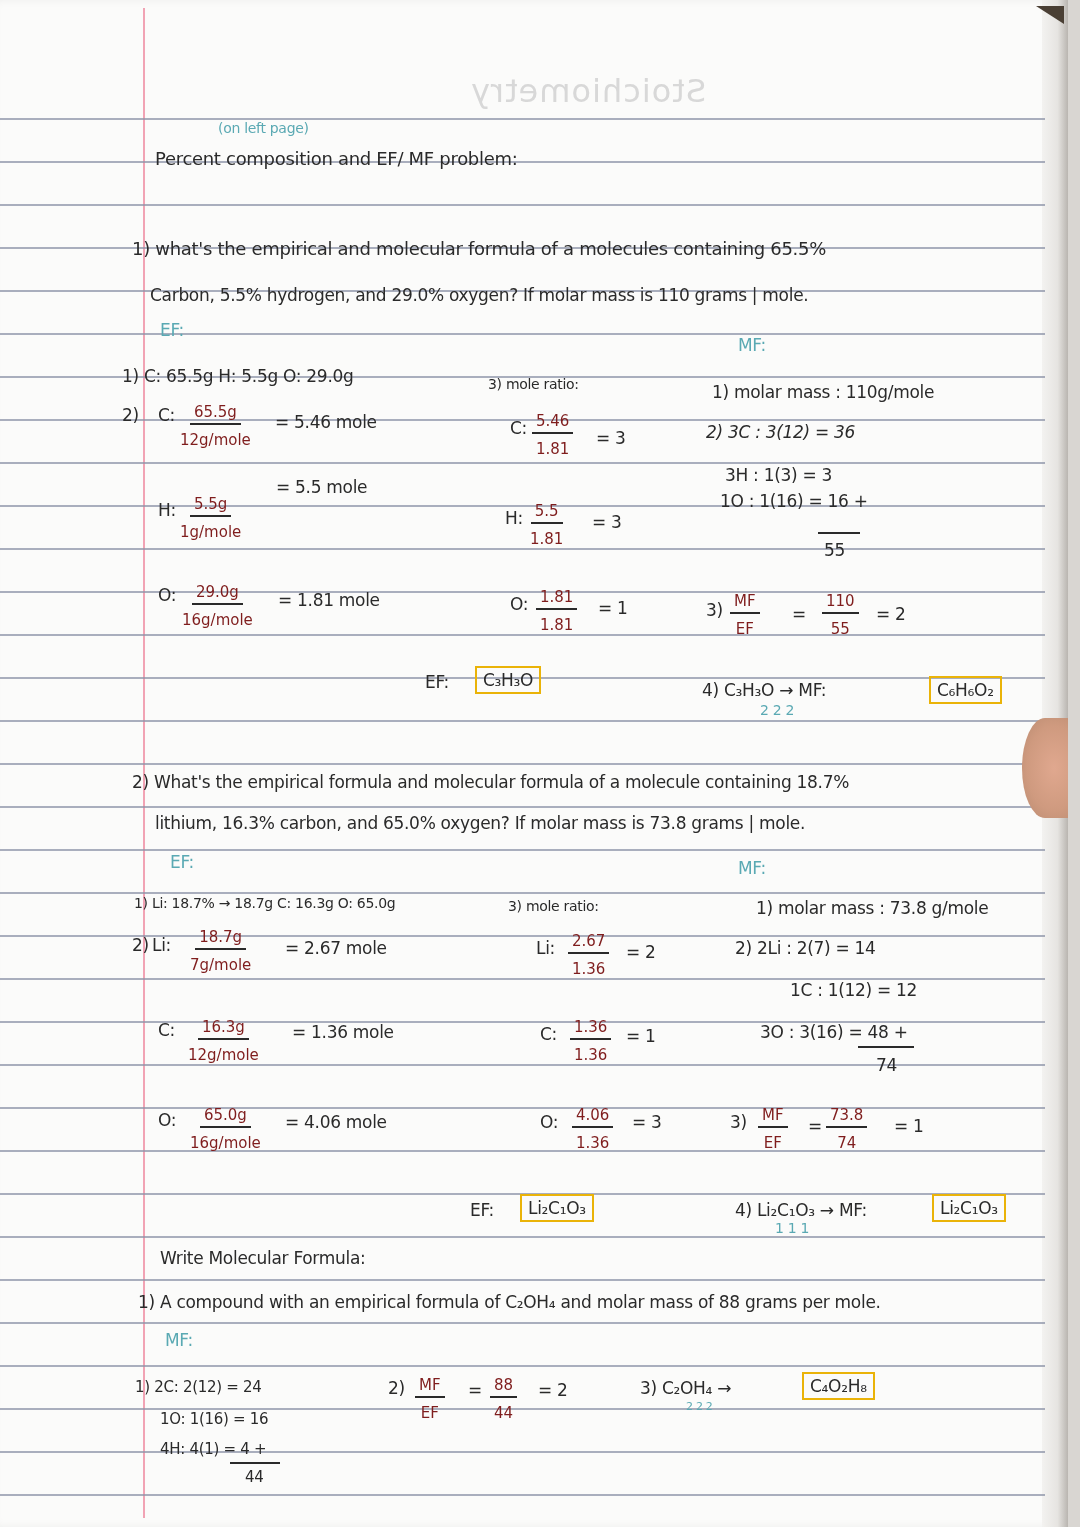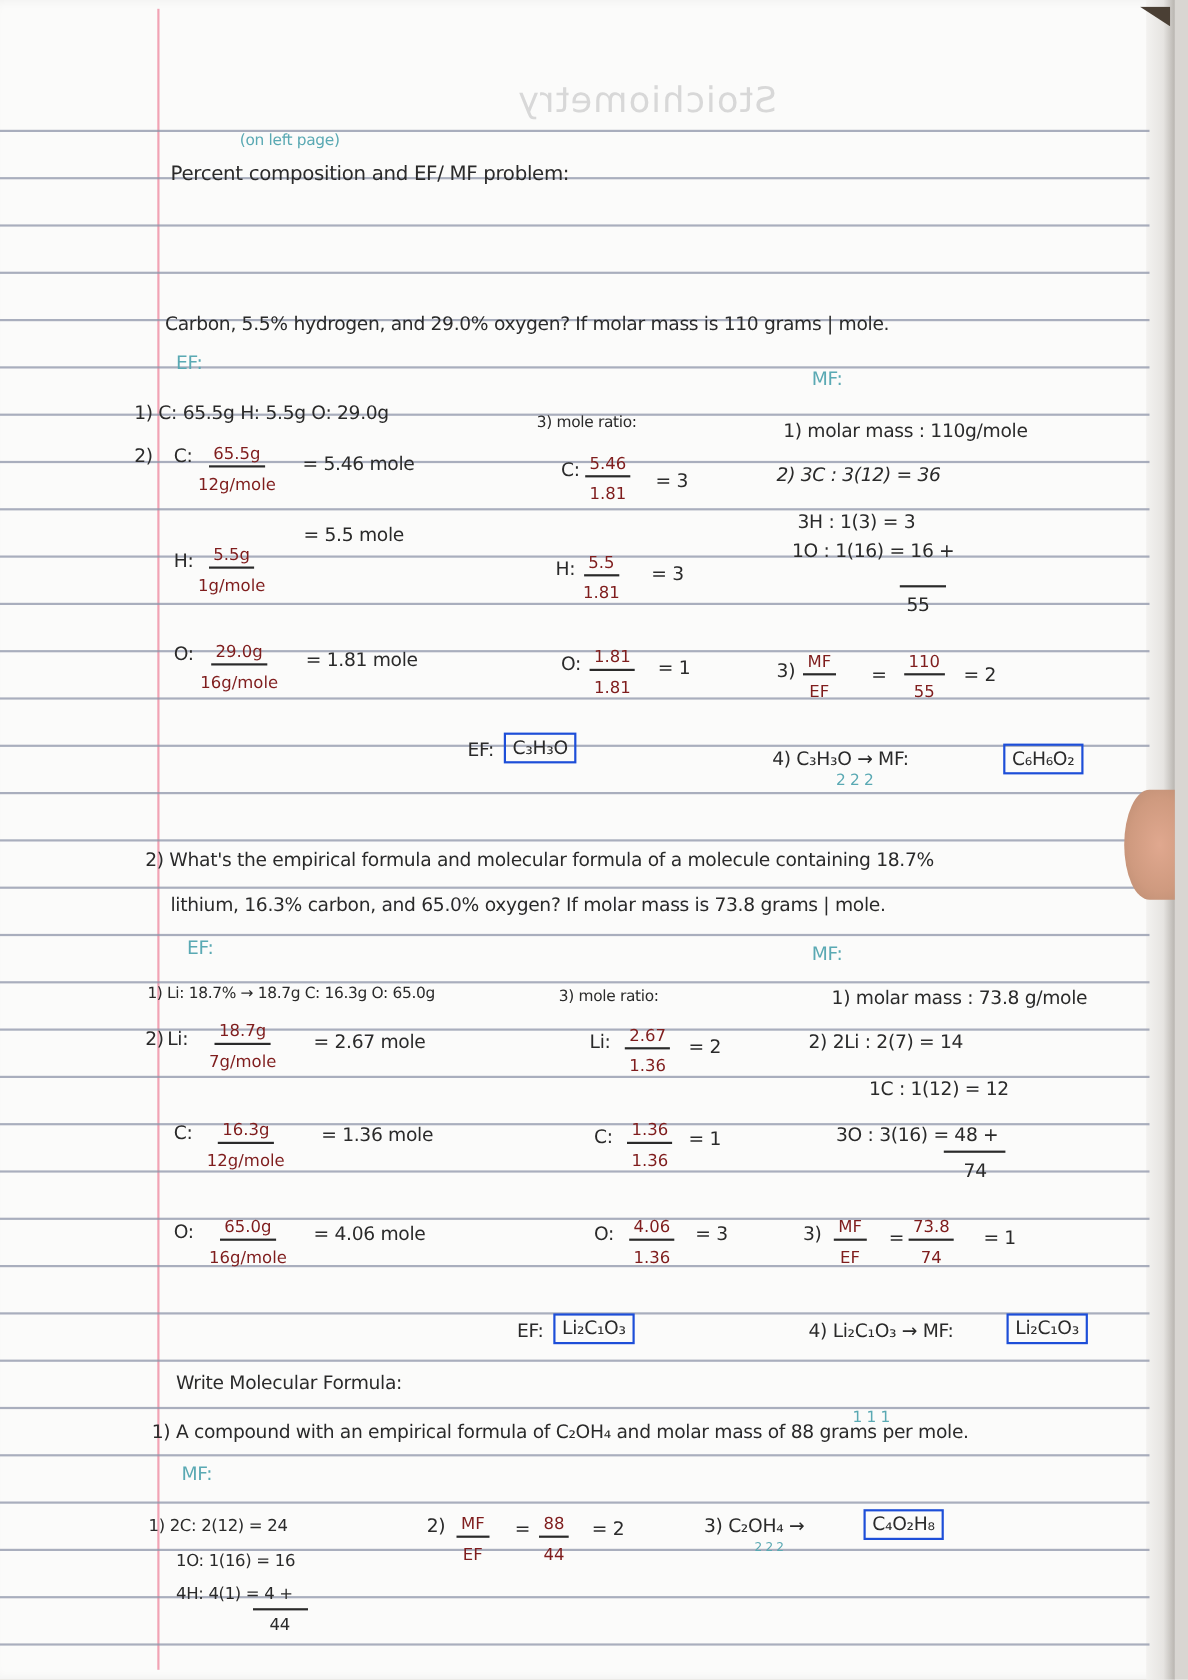--- a/index.html
+++ b/index.html
@@ -19,21 +19,21 @@
   .ghost { position:absolute; left:470px; top:72px; font-family:"DejaVu Sans", sans-serif;
            font-size:32px; color:#d8d8d8; transform:scaleX(-1); letter-spacing:1px; }
   .t { position:absolute; font-family:"DejaVu Sans", sans-serif; color:#2a2a2a; white-space:nowrap;
        font-size:17px; letter-spacing:-0.3px; }
   .teal { color:#5aa9b3; }
   .small { font-size:14px; }
   .frac { position:absolute; display:inline-flex; flex-direction:column; align-items:center;
           font-family:"DejaVu Sans", sans-serif; color:#7f1d1d; font-size:15px; }
   .frac .num { border-bottom:2px solid #2a2a2a; padding:0 4px 2px; }
   .frac .den { padding-top:6px; }
-  .box { border:2px solid #1d4ed8; padding:2px 6px; }
+  .box { border:2px solid #eab308; padding:2px 6px;margin-left:17px; }
 </style>
 </head>
 <body>
 
 <div class="page">
   <div class="binding"></div>
   <div class="corner"></div>
   <div class="margin"></div>
 
   <div id="rules">
@@ -72,20 +72,21 @@
       <div class="rule" style="top: 1494px;"></div>
     </div>
 
   <div class="thumb"></div>
 
   <div class="ghost">Stoichiometry</div>
 
   <div class="t teal small" style="left:218px;top:120px;">(on left page)</div>
   <div class="t" style="left:155px;top:148px;font-size:18px;">Percent composition and EF/ MF problem:</div>
 
+  <div class="t" style="left:132px;top:238px;font-size:18px;">1) what's the empirical and molecular formula of a molecules containing 65.5%</div>
   <div class="t" style="left:150px;top:285px;font-size:17px;">Carbon, 5.5% hydrogen, and 29.0% oxygen? If molar mass is 110 grams | mole.</div>
   <div class="t teal" style="left:160px;top:320px;">EF:</div>
   <div class="t teal" style="left:738px;top:335px;">MF:</div>
 
   <div class="t" style="left:122px;top:366px;">1) C: 65.5g   H: 5.5g   O: 29.0g</div>
   <div class="t" style="left:122px;top:405px;">2)</div>
 
   <div class="t" style="left:158px;top:405px;">C:</div>
   <div class="frac" style="left:180px;top:403px;">
     <span class="num">65.5g</span>
@@ -222,21 +223,21 @@
     <span class="den">EF</span>
   </div>
   <div class="t" style="left:808px;top:1116px;">=</div>
   <div class="frac" style="left:826px;top:1106px;">
     <span class="num">73.8</span>
     <span class="den">74</span>
   </div>
   <div class="t" style="left:894px;top:1116px;">= 1</div>
 
   <div class="t" style="left:735px;top:1200px;">4) Li₂C₁O₃  →  MF:</div>
-  <div class="t teal small" style="left:775px;top:1281px;">1  1  1</div>
+  <div class="t teal small" style="left:775px;top:1220px;">1  1  1</div>
   <div class="t box" style="left:915px;top:1194px;">Li₂C₁O₃</div>
 
   <div class="t" style="left:160px;top:1248px;">Write Molecular Formula:</div>
   <div class="t" style="left:138px;top:1292px;font-size:17px;">1) A compound with an empirical formula of C₂OH₄ and molar mass of 88 grams per mole.</div>
   <div class="t teal" style="left:165px;top:1330px;">MF:</div>
 
   <div class="t" style="left:135px;top:1378px;font-size:15px;">1) 2C: 2(12) = 24</div>
   <div class="t" style="left:160px;top:1410px;font-size:15px;">1O: 1(16) = 16</div>
   <div class="t" style="left:160px;top:1440px;font-size:15px;">4H: 4(1) = 4 +</div>
   <div style="position:absolute;left:230px;top:1462px;width:50px;height:2px;background:#2a2a2a;"></div>

